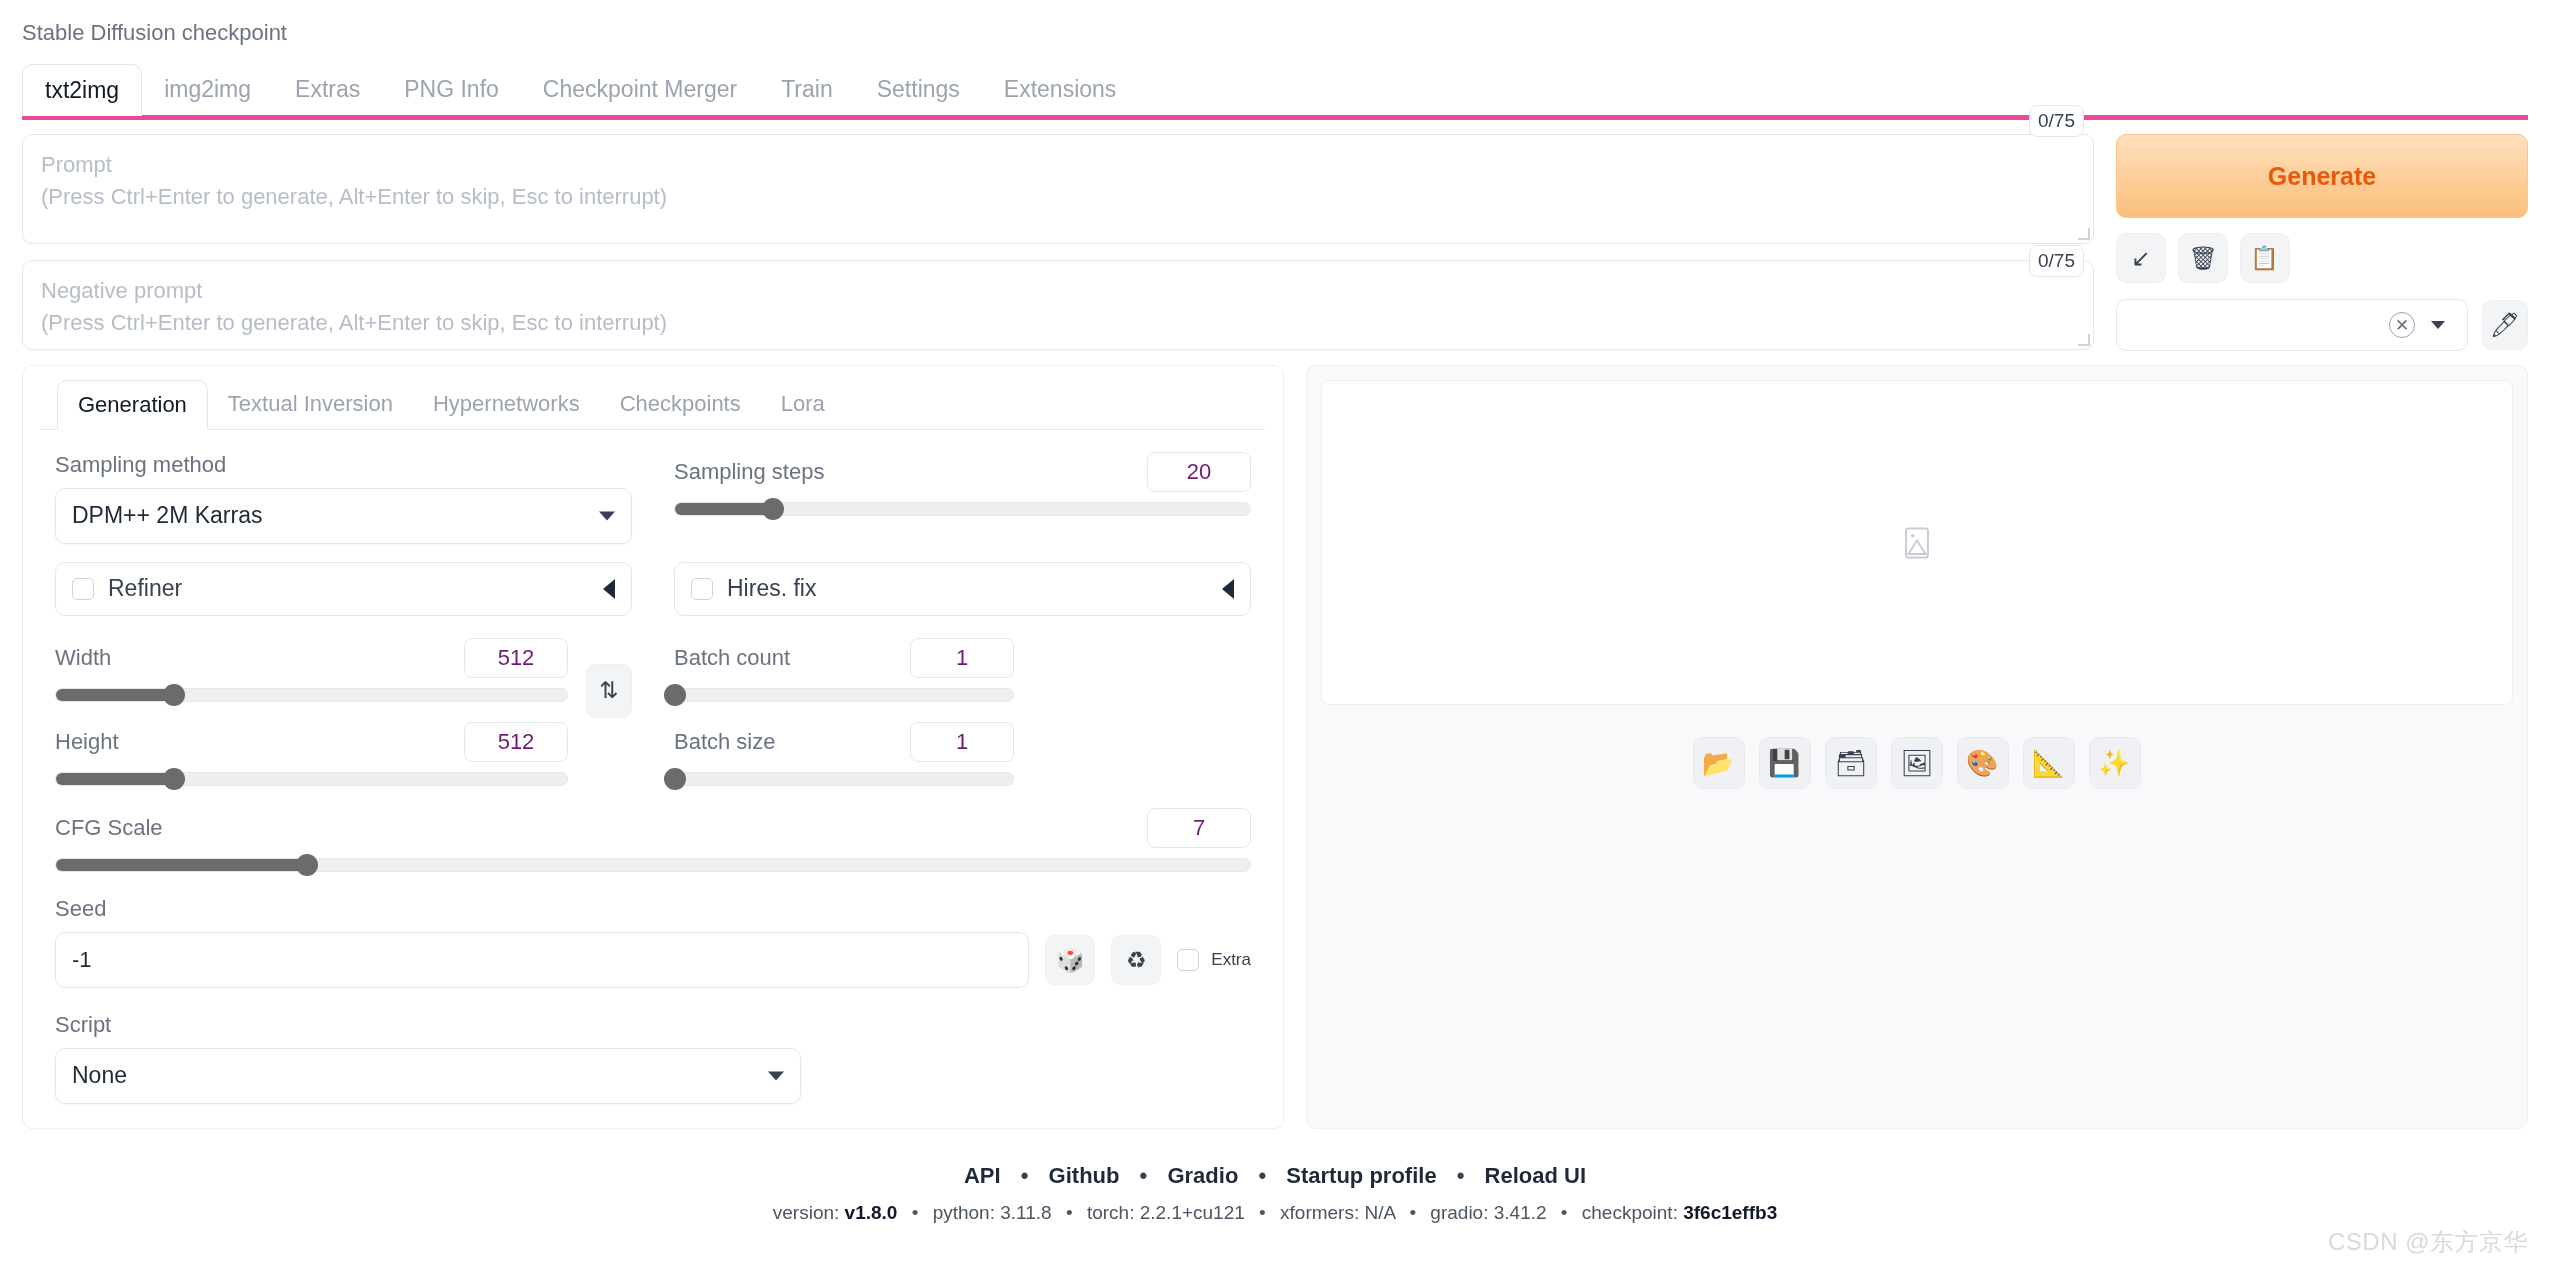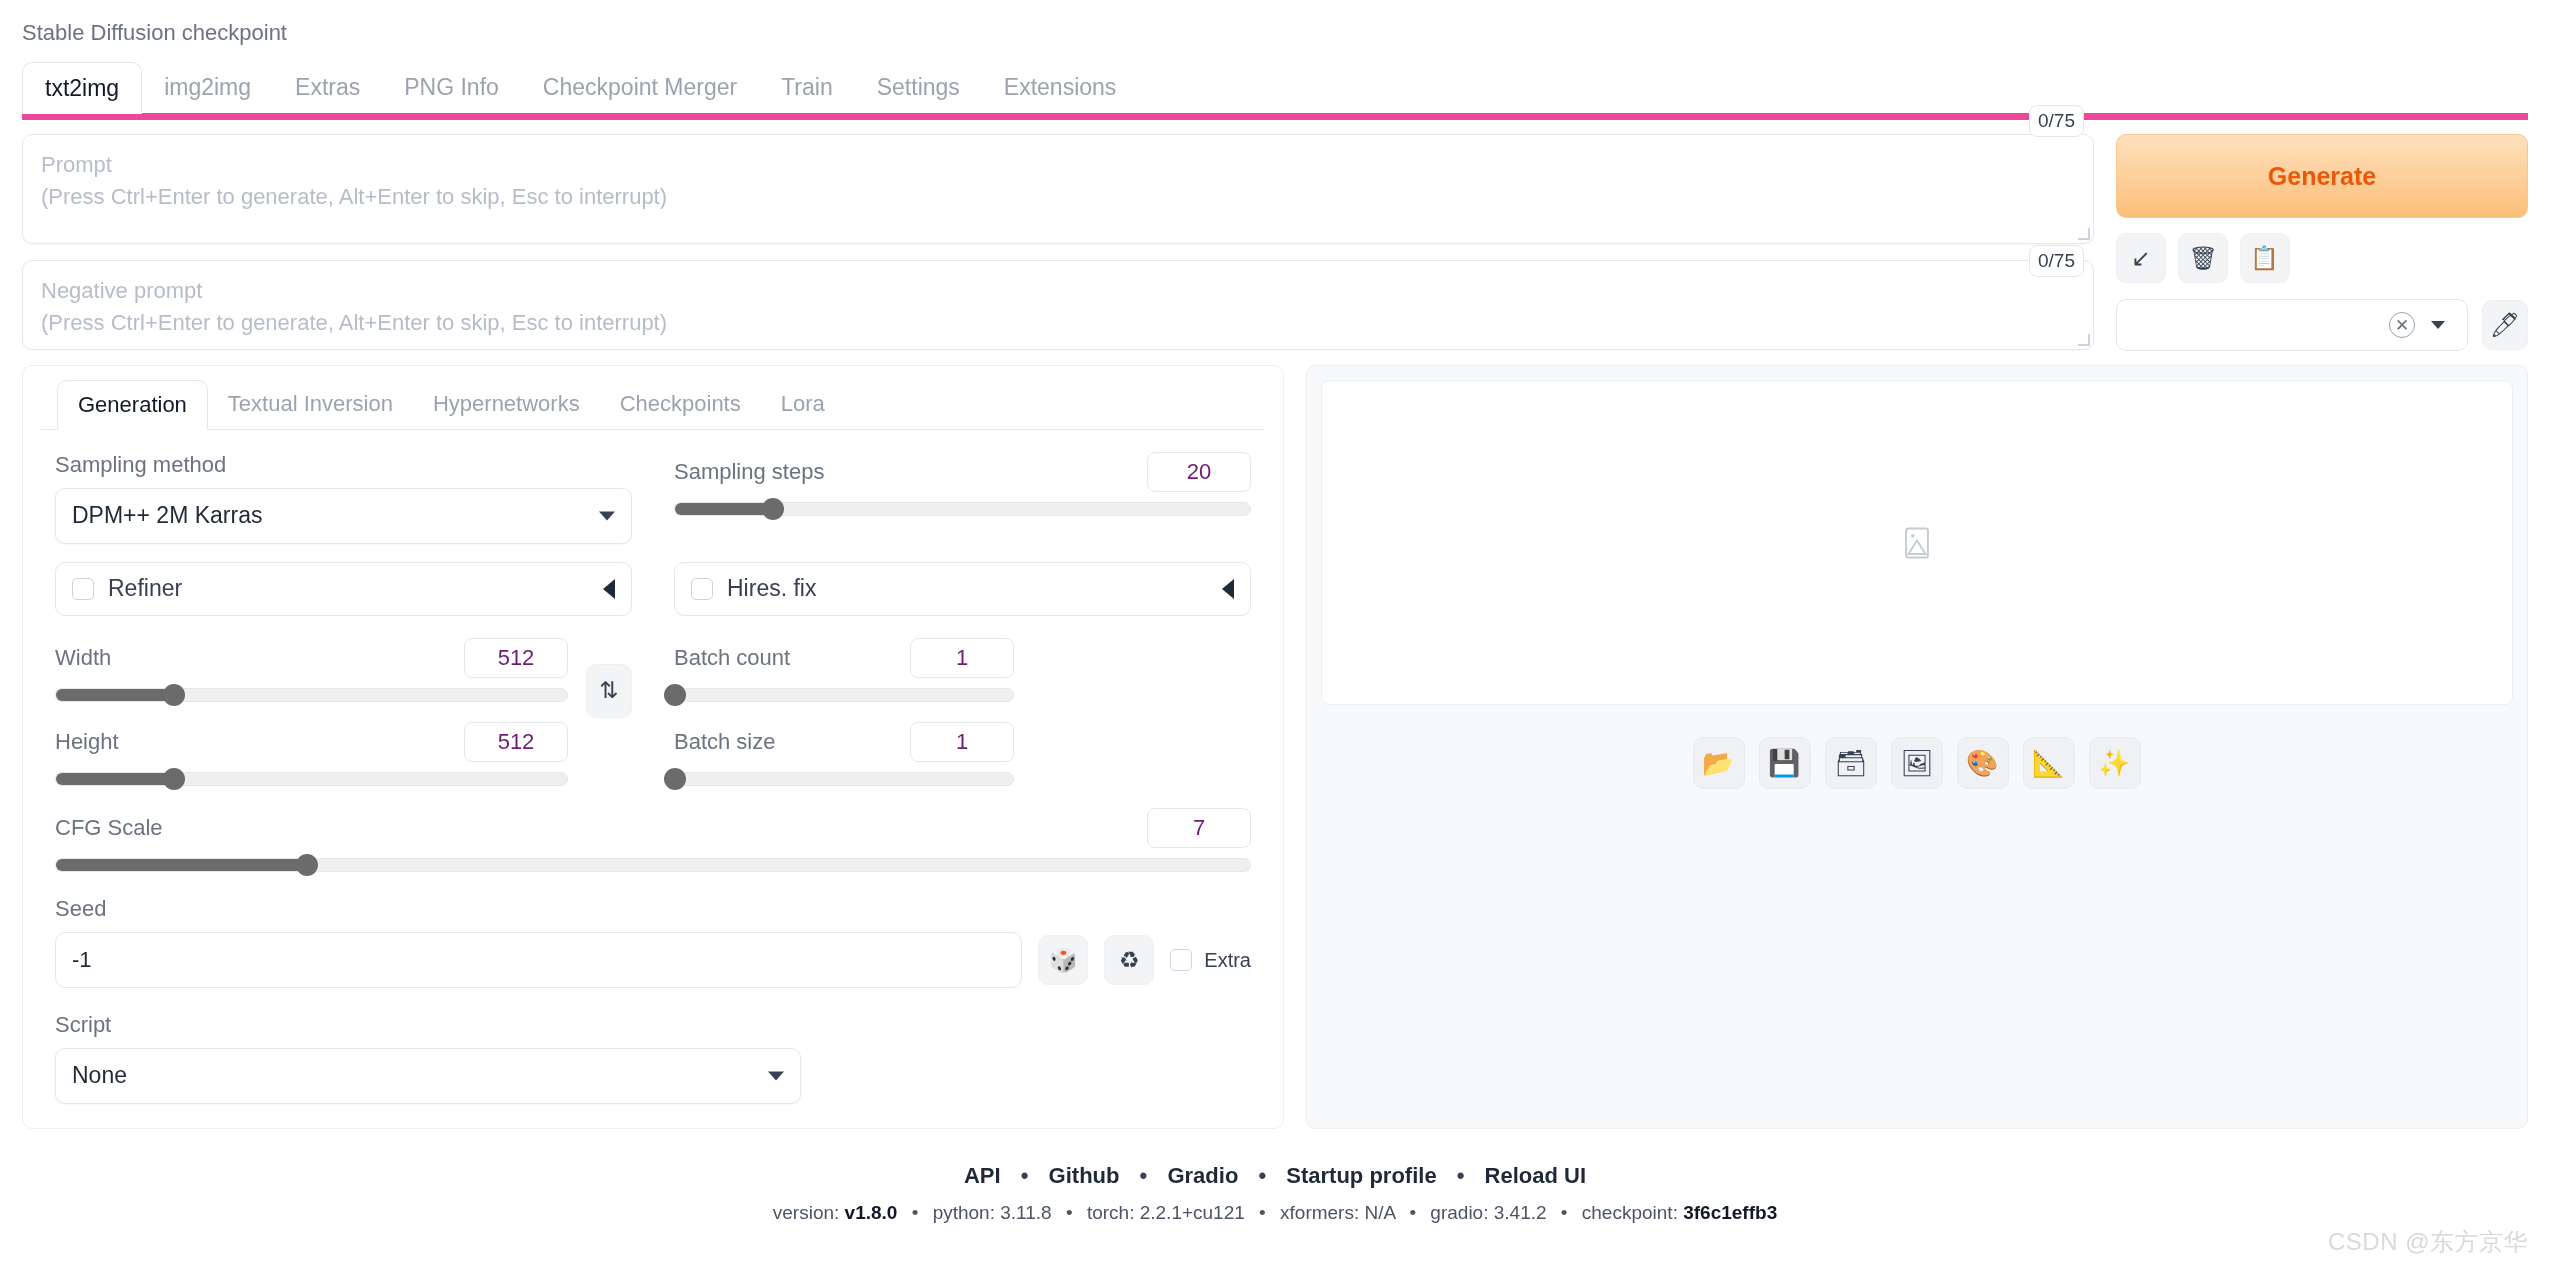--- a/index.html
+++ b/index.html
@@ -61,21 +61,21 @@
     width: 26px; height: 26px;
     background: #1f7fe0;
     border: 2px solid #0b0b0b;
     display: flex; align-items: center; justify-content: center;
     color: #fff; font-size: 19px; font-weight: bold;
   }
 
   
   .tabbar {
     margin: 22px 22px 0 22px;
-    border-bottom: 7px solid #ec4899;
+    border-bottom: 5px solid #ec4899;
     display: flex;
     align-items: flex-end;
     height: 52px;
   }
   .tab {
     padding: 0 22px;
     height: 52px;
     display: flex; align-items: center;
     font-size: 23px;
     color: #9ca3af;
@@ -324,21 +324,21 @@
   }
   .seed-btn {
     width: 50px; height: 50px;
     background: #f3f4f6;
     border: 1px solid #edeff2;
     border-radius: 10px;
     display: flex; align-items: center; justify-content: center;
     font-size: 23px;
     cursor: pointer;
   }
-  .extra-wrap { display: flex; align-items: center; gap: 12px; font-size: 20px; color: #374151; cursor: pointer; }
+  .extra-wrap { display: flex; align-items: center; gap: 12px; font-size: 17px; color: #374151; cursor: pointer; }
 
   
   .output-panel {
     flex: 1 1 auto;
     border: 1px solid #eceef1;
     border-radius: 10px;
     background: #f8f9fb;
     padding: 14px;
     display: flex;
     flex-direction: column;

